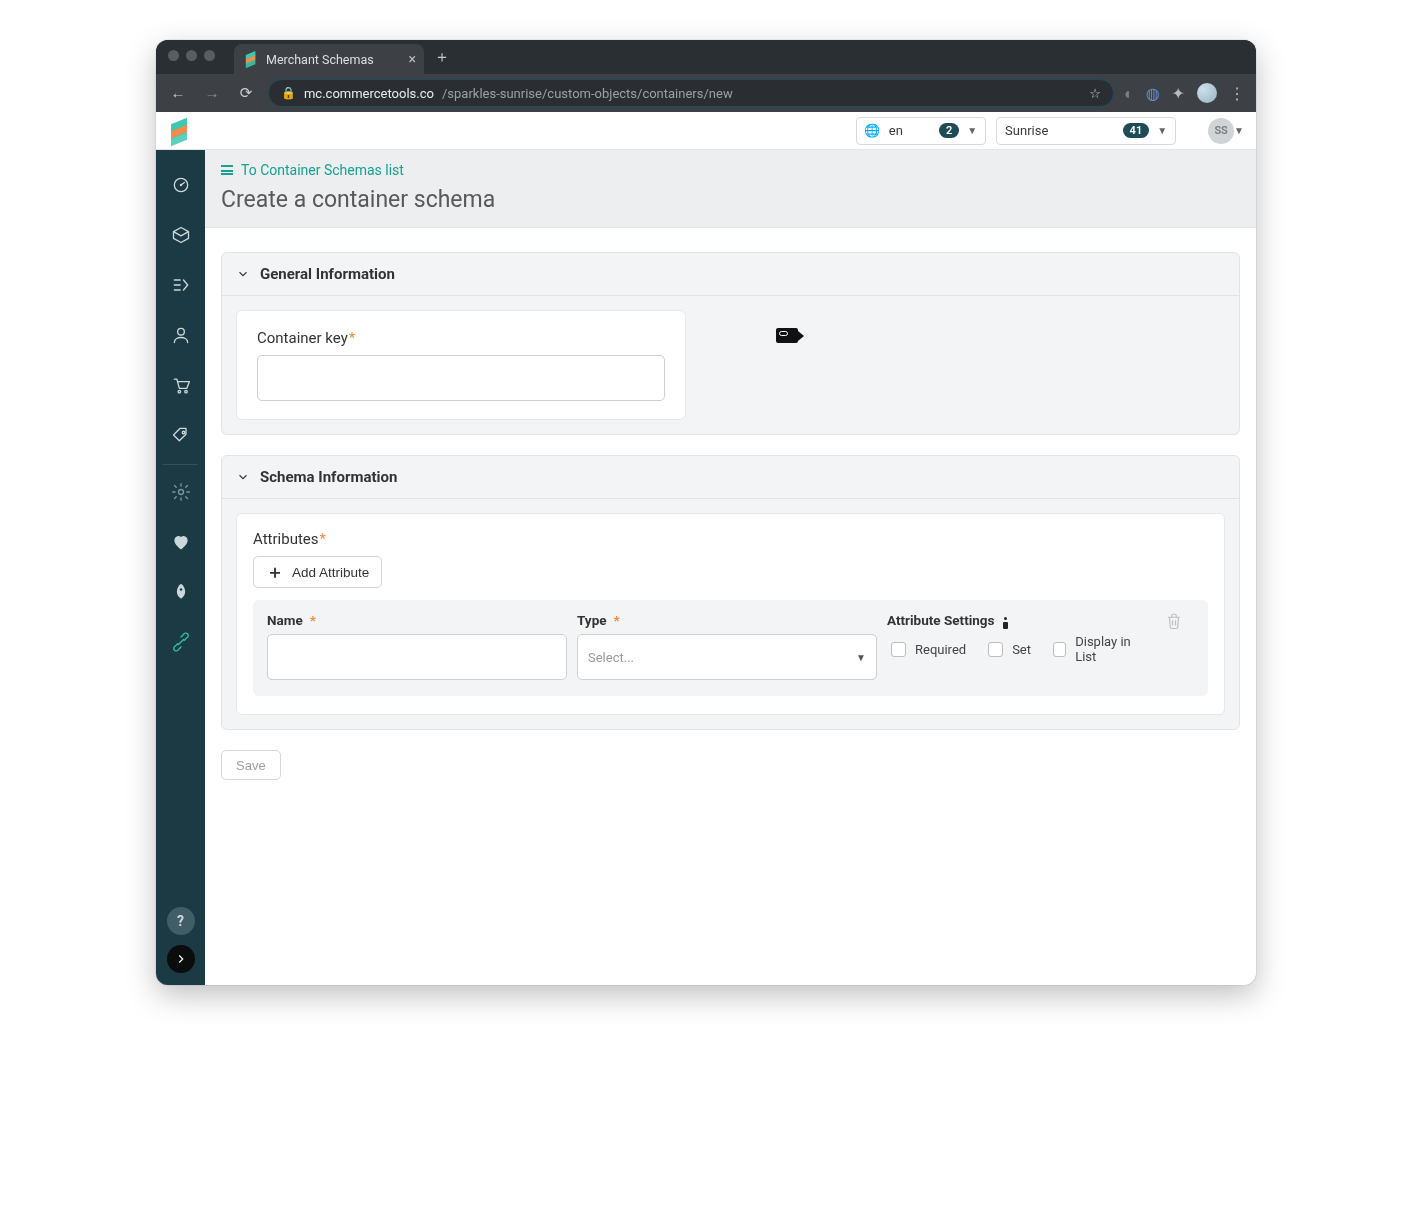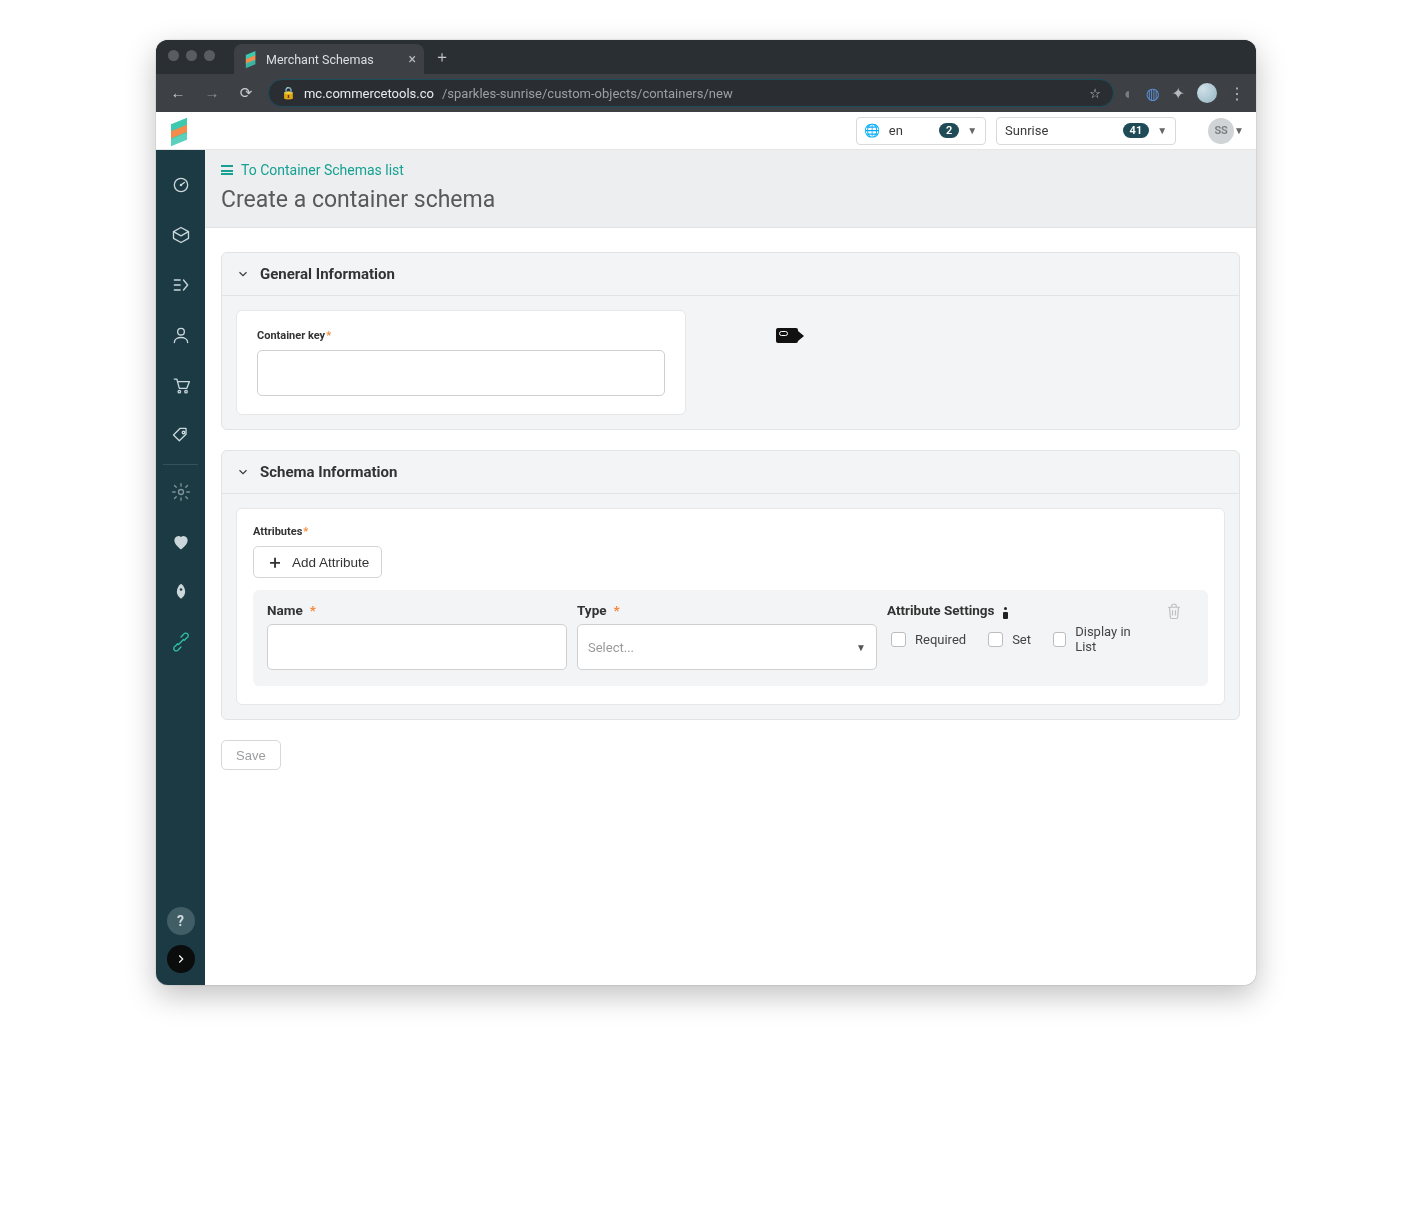--- a/index.html
+++ b/index.html
@@ -117,21 +117,21 @@
   }
   .phead .chev { width:14px; height:14px; }
   .phead .chev svg { width:14px; height:14px; stroke:#3a3a3a; fill:none; stroke-width:2;}
   .panel .pbody { padding:14px; }
 
   .card {
     background:#fff; border:1px solid #e6e7e8; border-radius:6px; padding:18px 20px; width:450px;
   }
   .card2 { background:#fff; border:1px solid #e6e7e8; border-radius:6px; padding:16px 16px 18px; }
 
-  .label { font-weight:700; font-size:11px; color:#333; display:block; margin-bottom:8px;}
+  .label { font-weight:400; font-size:15px; color:#333; display:block; margin-bottom:8px;}
   .req { color:#f08a3c; margin-left:1px; }
   input.textin, .selectin {
     width:100%; height:46px; border:1px solid #cfcfcf; border-radius:5px; background:#fff;
     font-size:13px; padding:0 10px; outline:none; color:#333;
   }
   .selectin { display:flex; align-items:center; justify-content:space-between; color:#9a9a9a;}
   .selectin .tri { font-size:10px; color:#555;}
   .genrow { display:flex; gap:90px; align-items:flex-start;}
   .camera { width:22px; height:15px; background:#111; border-radius:2px; position:relative; margin-top:18px;}
   .camera::after { content:""; position:absolute; right:-6px; top:3px; border-left:6px solid #111; border-top:5px solid transparent; border-bottom:5px solid transparent;}

